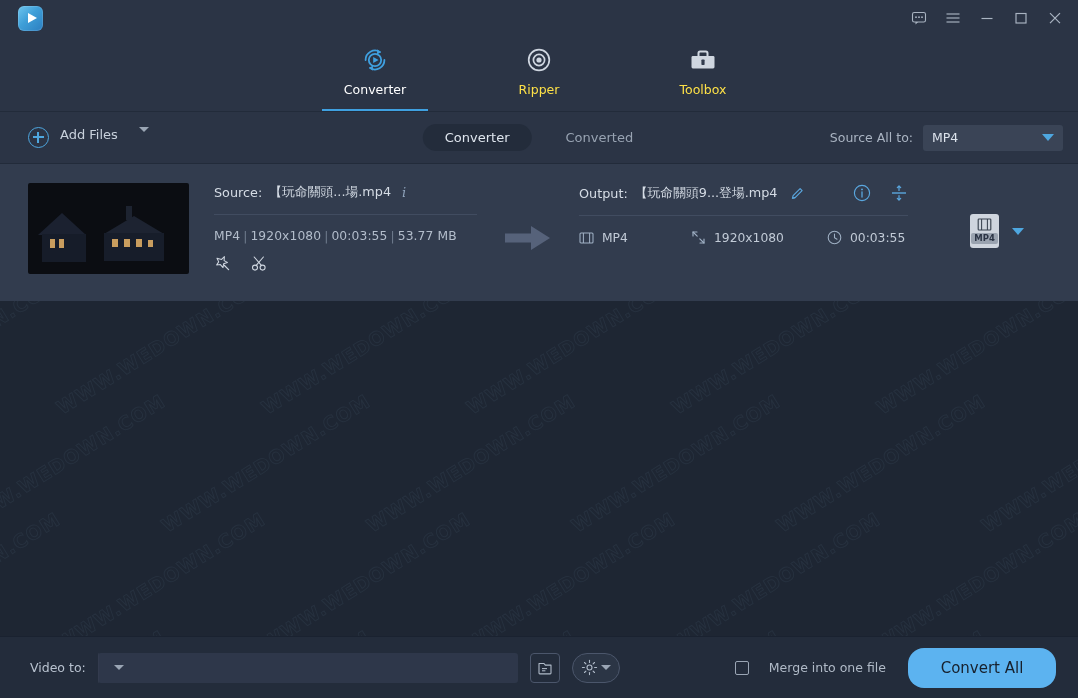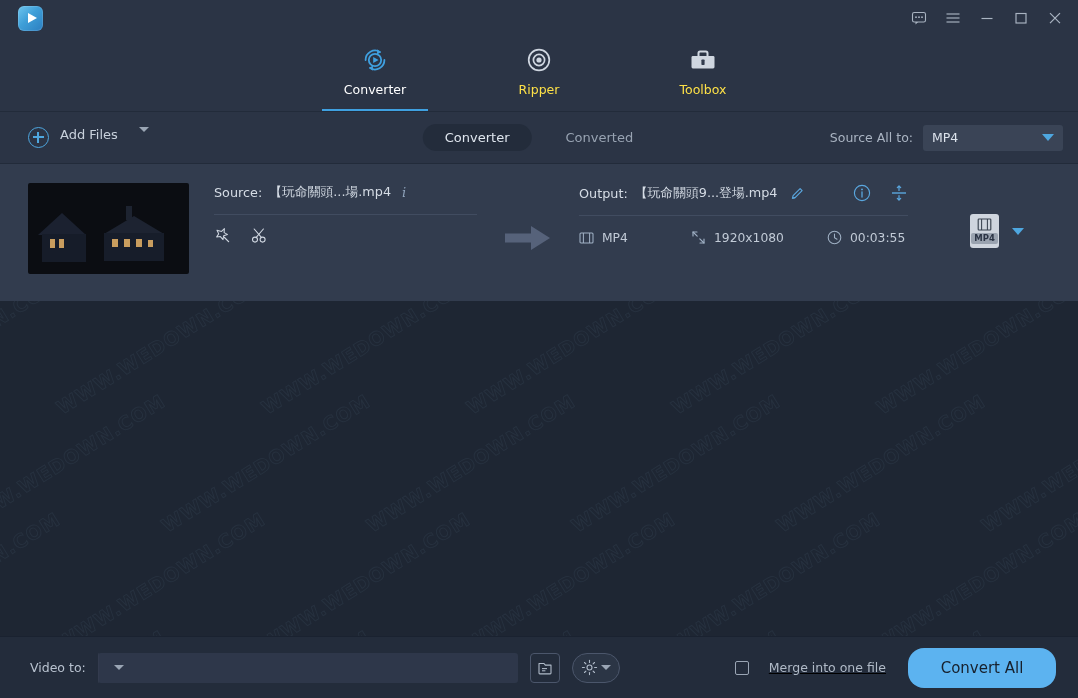--- a/index.html
+++ b/index.html
@@ -272,21 +272,20 @@
   }
   #gear-btn {
     width: 48px; height: 30px; border-radius: 15px;
     background: #39435569; border: 1px solid #4b566b;
     margin-left: 12px; display: flex; align-items: center;
     justify-content: center; gap: 3px; cursor: pointer;
   }
   #merge {
     margin-left: auto; display: flex; align-items: center; gap: 20px;
     cursor: pointer;
-    text-decoration: underline;
   }
   #merge .box {
     width: 14px; height: 14px; border: 1.4px solid #9aa5b4;
     border-radius: 2px;
   }
   #merge .lbl { font-size: 12.5px; color: #b0bac7; }
   #convert-all-btn {
     margin-left: 22px;
     width: 148px; height: 40px; border-radius: 16px;
     background: #5cb3f0;
@@ -410,20 +409,23 @@
       <div class="win" style="left:120px;top:57px;width:5px;height:7px;"></div>
     </div>
 
     <div id="src">
       <div class="row-title">
         <span class="src-name">Source:</span>
         <span class="src-name">【玩命關頭...場.mp4</span>
         <span style="font-style:italic;font-family:'DejaVu Serif',serif;color:#8fa3bb;font-size:13px;margin-left:4px;">i</span>
       </div>
       <div class="divider"></div>
+      <div class="meta">
+        <span>MP4</span><span class="sep">|</span><span>1920x1080</span><span class="sep">|</span><span>00:03:55</span><span class="sep">|</span><span>53.77 MB</span>
+      </div>
       <div id="src-actions">
         <div class="icon-btn">
           <svg width="17" height="17" viewBox="0 0 17 17">
             <path d="M3 3.2 L7.6 4.4 L10.4 1.6 L10.1 5.6 L13.4 7.4 L9.6 8.8 L9.0 12.6 L6.4 9.6 L2.6 10.0 L4.7 6.9 Z" fill="none" stroke="#cfd6e0" stroke-width="1.05" stroke-linejoin="round"></path>
             <path d="M10.2 10.2 L14.6 14.6" stroke="#cfd6e0" stroke-width="1.25" stroke-linecap="round"></path>
           </svg>
         </div>
         <div class="icon-btn">
           <svg width="18" height="17" viewBox="0 0 18 17">
             <circle cx="5" cy="12.6" r="2.5" fill="none" stroke="#cfd6e0" stroke-width="1.1"></circle>

